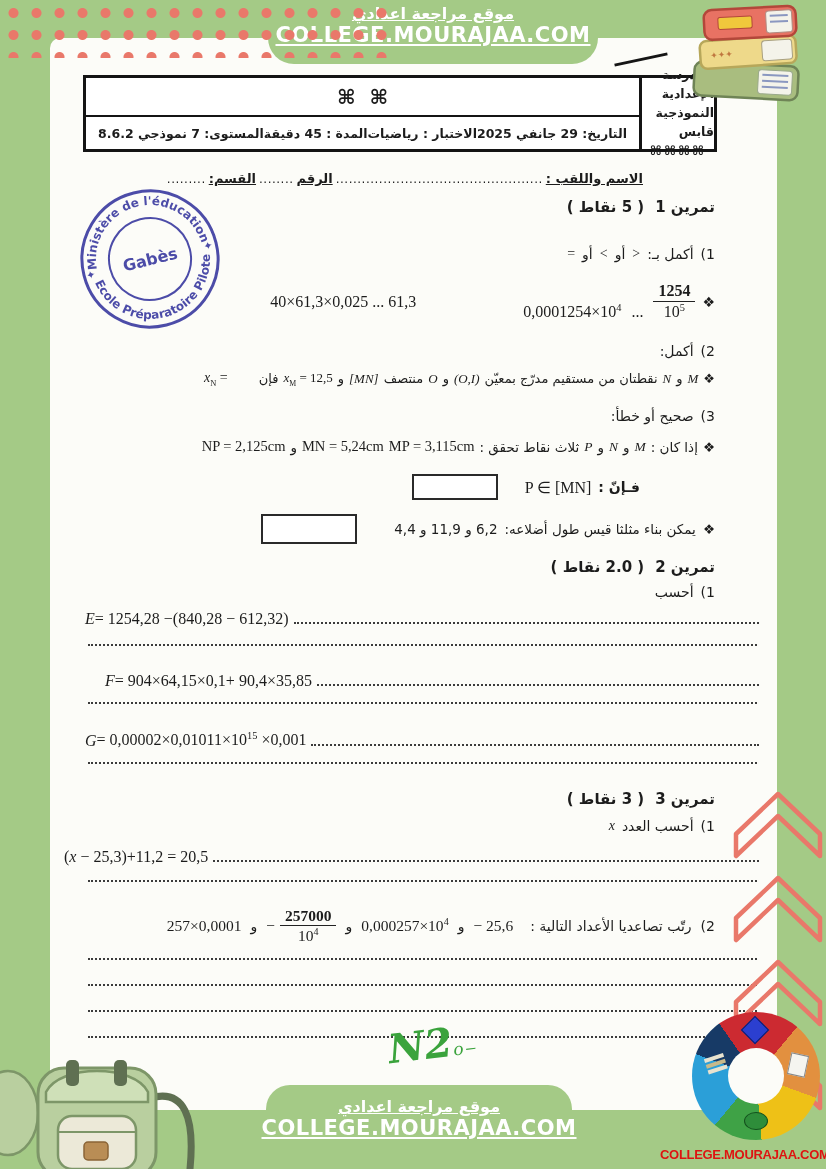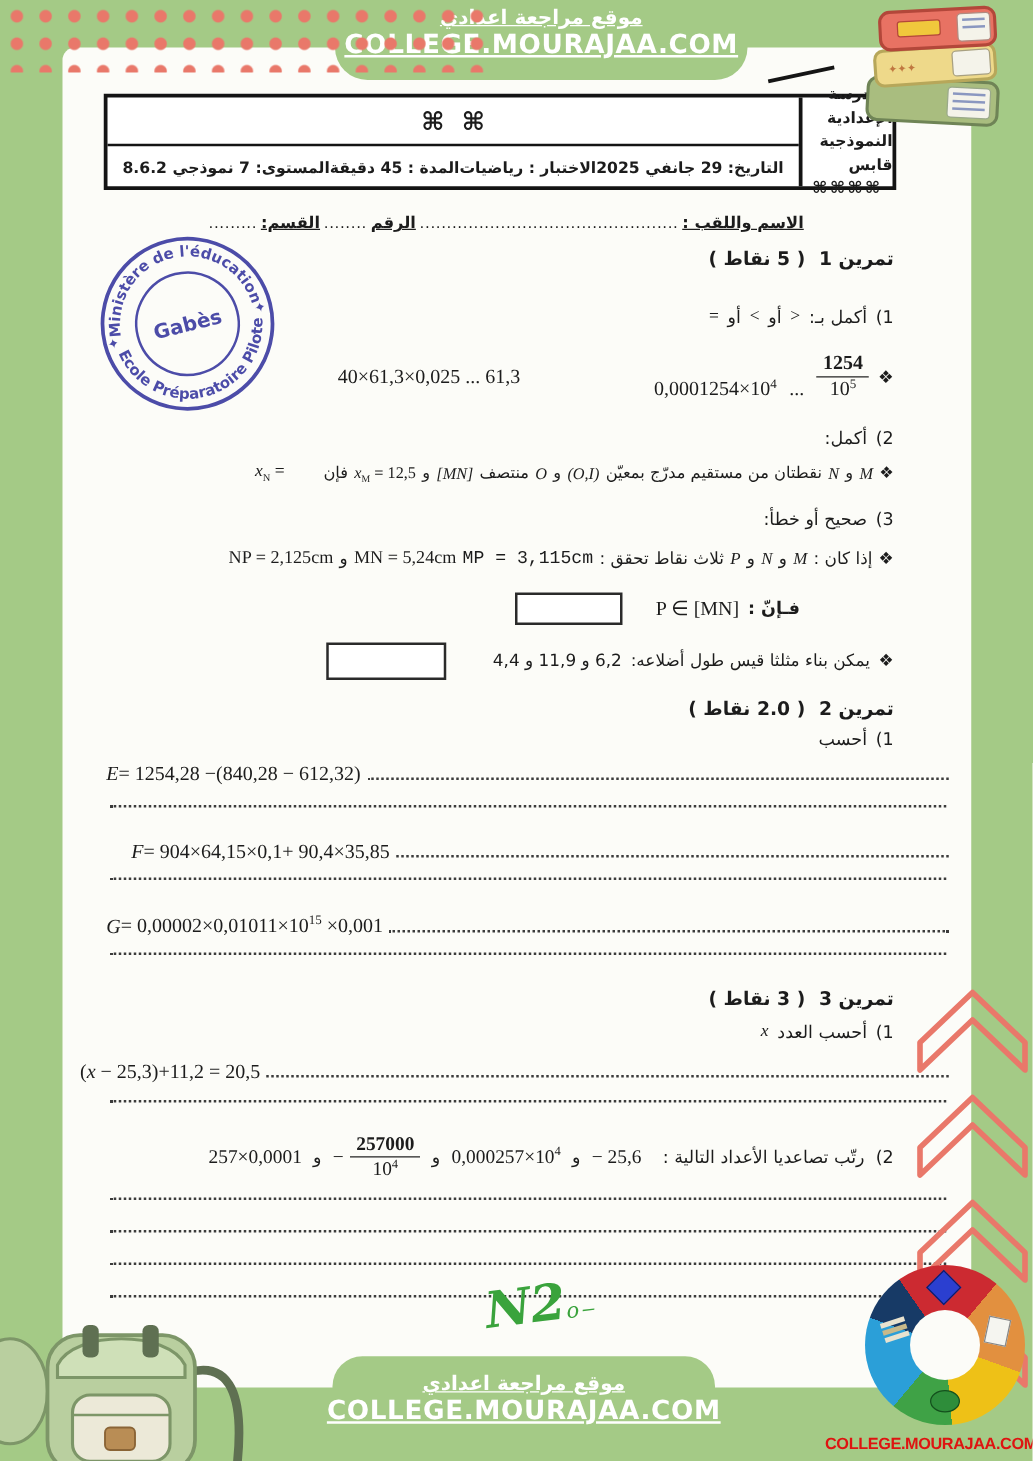--- a/index.html
+++ b/index.html
@@ -192,21 +192,21 @@
 
   <div class="r-line" style="top:400px;font-size:13.5px;gap:5px;">
     <span>❖</span>
     <span>إذا كان :</span>
     <span class="ltr math">M</span>
     <span>و</span>
     <span class="ltr math">N</span>
     <span>و</span>
     <span class="ltr math">P</span>
     <span>ثلاث نقاط تحقق :</span>
-    <span class="ltr ser" style="font-size:14.5px;font-family:Liberation Mono, monospace;">MP = 3,115cm</span>
+    <span class="ltr ser" style="font-size:14.5px;">MP = 3,115cm</span>
     <span class="ltr ser" style="font-size:14.5px;">MN = 5,24cm</span>
     <span>و</span>
     <span class="ltr ser" style="font-size:14.5px;">NP = 2,125cm</span>
   </div>
 
   <div class="r-line" style="top:436px;right:137px;">
     <span style="font-weight:bold;">فـإنّ :</span>
     <span class="ltr ser" style="font-size:16px;">P ∈ [MN]</span>
     <span class="answer-box box-s" style="margin-right:20px;"></span>
   </div>

